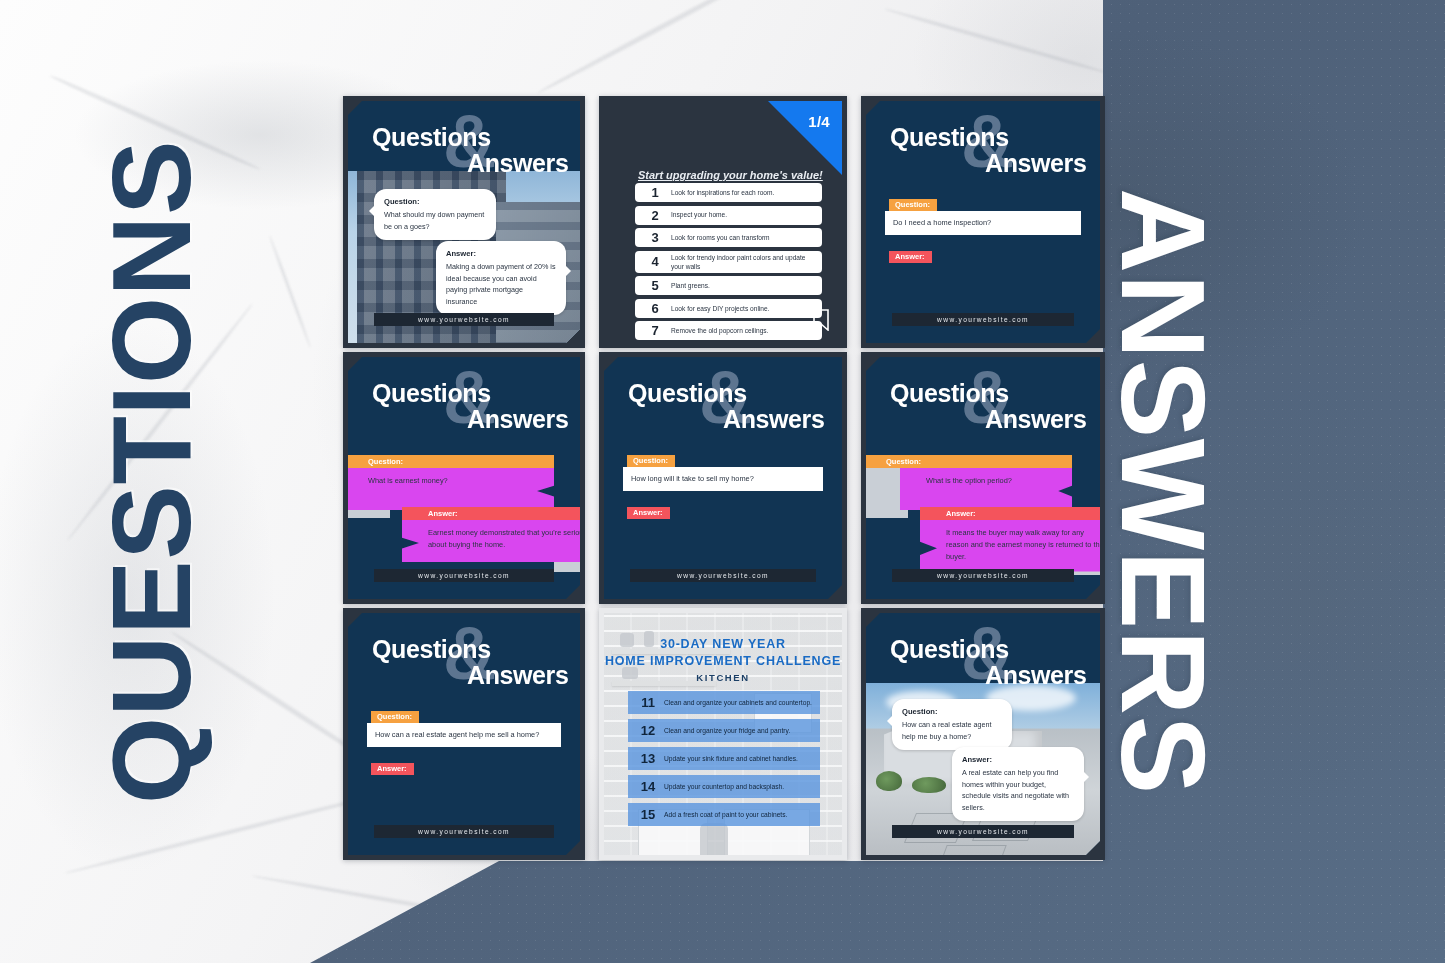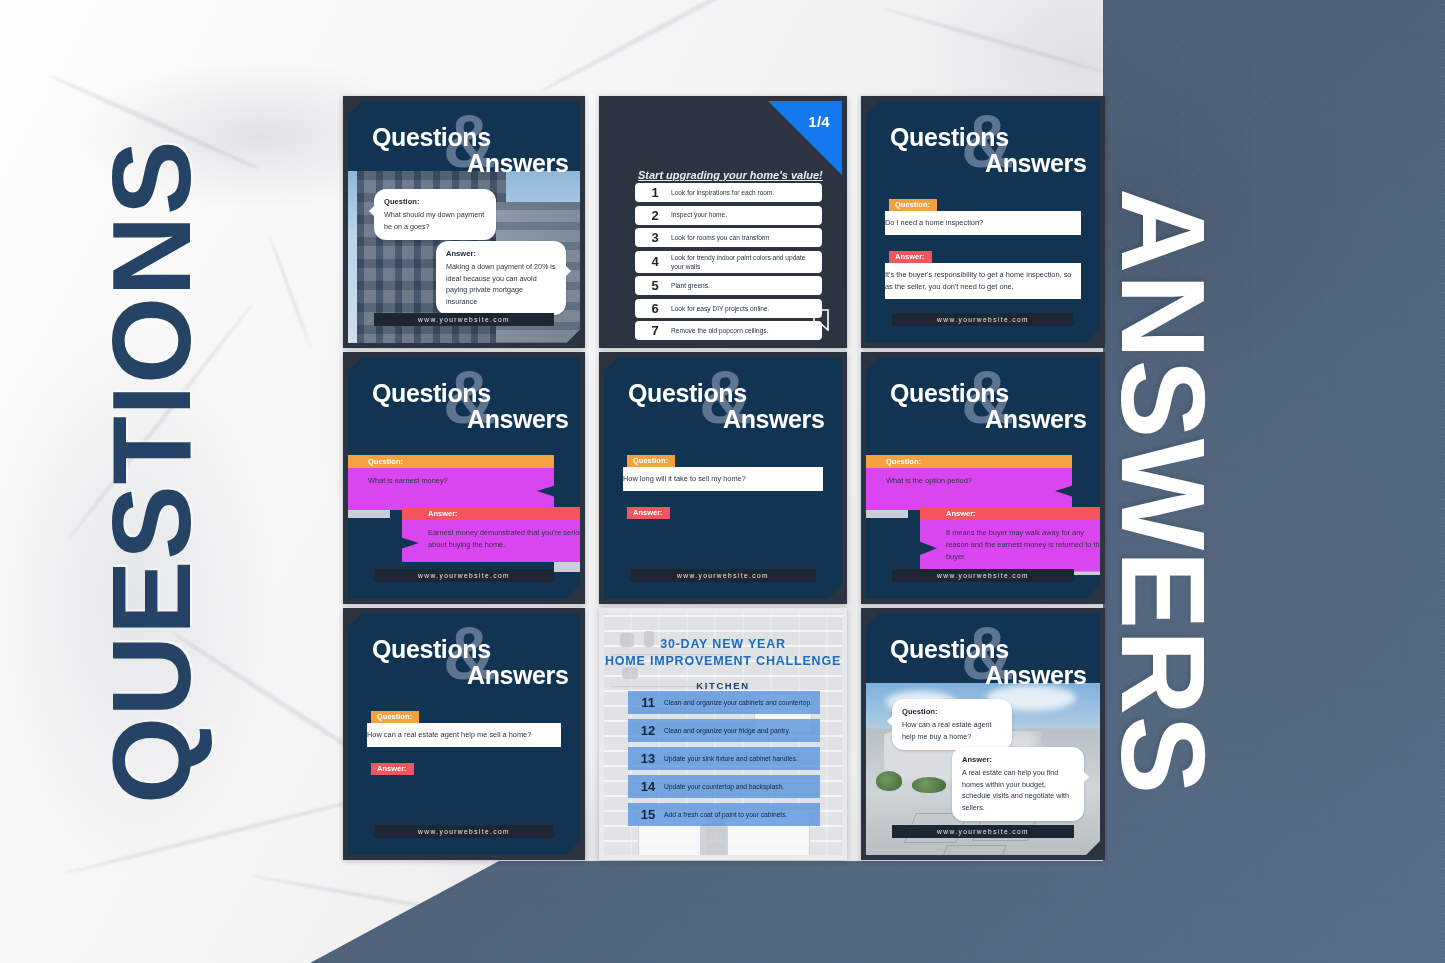--- a/index.html
+++ b/index.html
@@ -148,21 +148,21 @@
     font-size: 7.5px;
     font-weight: 700;
     color: #ffffff;
     padding: 2.5px 7px 2.5px 6px;
     line-height: 1;
   }
   .lbl.q { background: #f6a140; }
   .lbl.a { background: #f4545c; }
   .body-box {
     background: #ffffff;
-    padding: 6px 8px 7px 0;
+    padding: 6px 8px 7px 8px;
     font-size: 7.4px;
     line-height: 1.55;
     color: #2a3442;
   }
   .blk { margin-bottom: 10px; }
   .blk .lbl { margin-left: 4px; }
   .ribbon-q { position: absolute; left: -6px; top: 98px; width: 212px; }
   .ribbon-a { position: absolute; left: 54px; top: 150px; width: 212px; }
   .rib-shadow {
     position: absolute;
@@ -390,21 +390,21 @@
   .kit-title {
     position: absolute;
     left: 0; right: 0; top: 24px;
     text-align: center;
     color: #1a6bc4;
     font-weight: 700;
     letter-spacing: 0.8px;
   }
   .kit-title .l1 { font-size: 12.5px; display:block; }
   .kit-title .l2 { font-size: 12.5px; display:block; margin-top: 3px; }
-  .kit-title .l3 { font-size: 9.5px; display:block; margin-top: 12px; color:#1b3f66; letter-spacing: 1.6px; }
+  .kit-title .l3 { font-size: 9.5px; display:block; margin-top: 4px; color:#1b3f66; letter-spacing: 1.6px; }
   .kit-rows { position: absolute; left: 24px; right: 22px; top: 78px; }
   .kit-row {
     display: flex;
     align-items: center;
     background: rgba(92,150,222,0.82);
     margin-bottom: 5px;
     min-height: 23px;
     padding: 2px 4px;
   }
   .kit-num {
@@ -509,21 +509,20 @@
           <div class="qa-t1">Questions</div>
           <div class="qa-t2">Answers</div>
         </div>
         <div class="qa-blocks">
           <div class="blk">
             <span class="lbl q">Question:</span>
             <div class="body-box">Do I need a home inspection?</div>
           </div>
           <div class="blk">
             <span class="lbl a">Answer:</span>
-            <div class="body-box">It's the buyer's responsibility to get a home inspection, so as the seller, you don't need to get one.</div>
           </div>
         </div>
         <div class="url-bar">www.yourwebsite.com</div>
       </div>
     </div>
 
     <div class="card qa-card">
       <div class="qa-inner">
         <div class="qa-head">
           <div class="qa-amp">&amp;</div>
@@ -567,21 +566,21 @@
     <div class="card qa-card">
       <div class="qa-inner">
         <div class="qa-head">
           <div class="qa-amp">&amp;</div>
           <div class="qa-t1">Questions</div>
           <div class="qa-t2">Answers</div>
         </div>
         <div class="ribbon-q">
           <div class="rib-shadow" style="left:-12px; top:13px; width:60px; height:50px; background:#c9cfd6;"></div>
           <div class="rib-head">Question:</div>
-          <div class="rib-body" style="clip-path:polygon(0 0, 100% 0, 100% 42%, 92% 55%, 100% 68%, 100% 100%, 0 100%);">What is the option period?</div>
+          <div class="rib-body" style="clip-path:polygon(0 0, 100% 0, 100% 42%, 92% 55%, 100% 68%, 100% 100%, 0 100%);margin-left:40px;">What is the option period?</div>
         </div>
         <div class="ribbon-a">
           <div class="rib-shadow" style="left:152px; top:13px; width:72px; height:55px; background:#c9cfd6;"></div>
           <div class="rib-head">Answer:</div>
           <div class="rib-body" style="clip-path:polygon(0 0, 100% 0, 100% 100%, 0 100%, 0 68%, 8% 55%, 0 42%);">It means the buyer may walk away for any reason and the earnest money is returned to the buyer.</div>
         </div>
         <div class="url-bar">www.yourwebsite.com</div>
       </div>
     </div>
 

